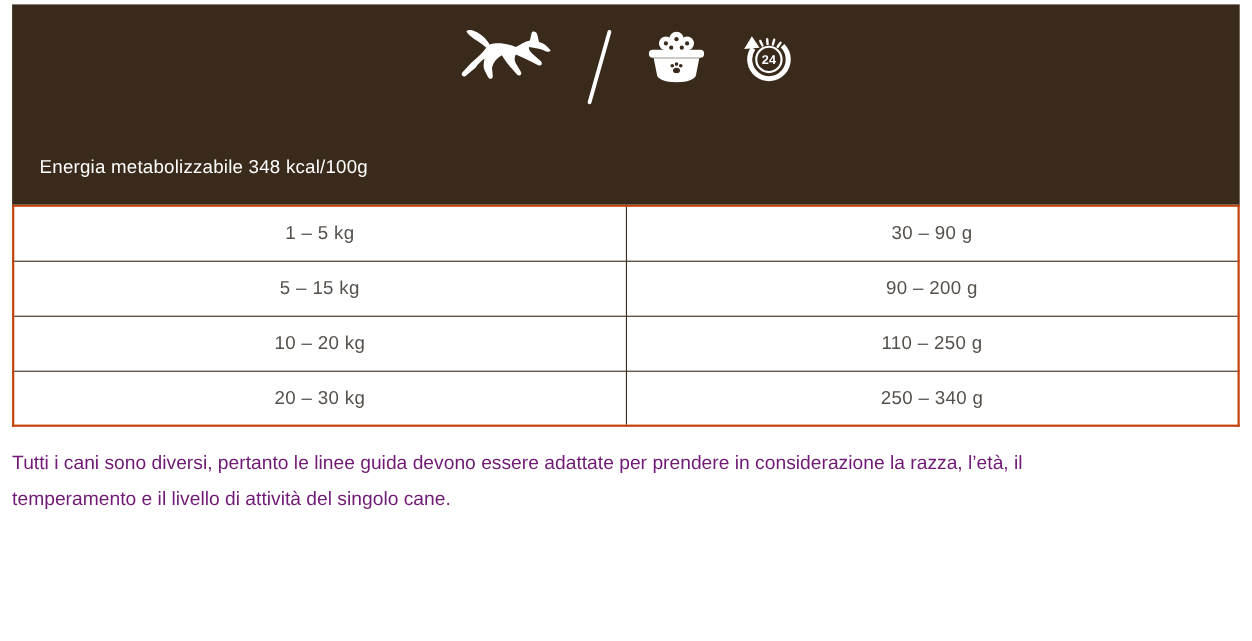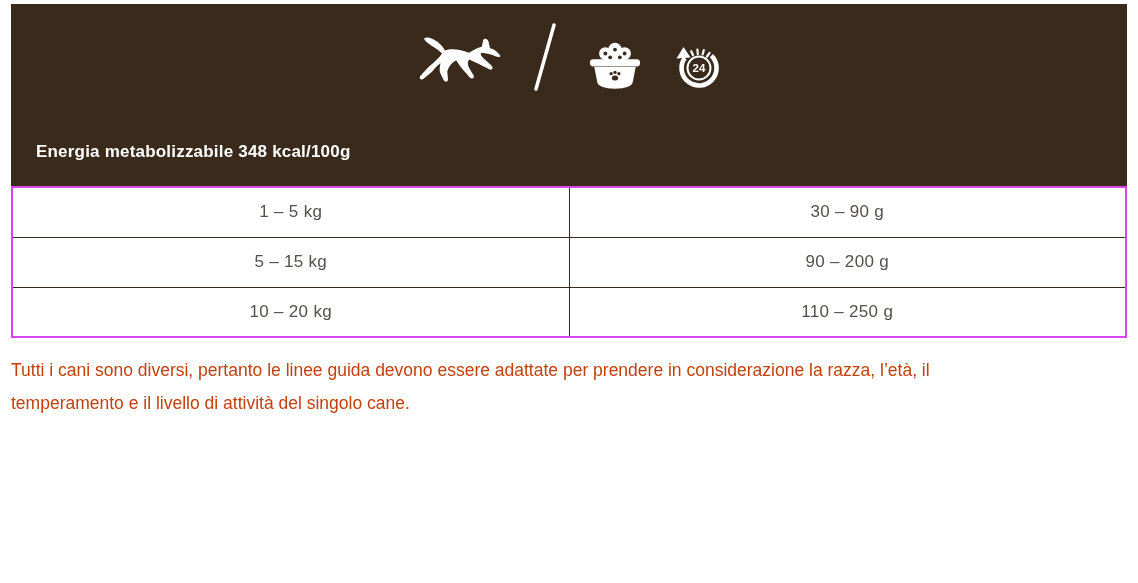--- a/index.html
+++ b/index.html
@@ -20,57 +20,57 @@
     background: #3a2a1b;
     height: 182px;
   }
   .icons-row {
     position: absolute;
     top: 22px;
     left: 0;
     right: 0;
     display: flex;
     justify-content: center;
-    align-items: flex-end;
+    align-items: flex-start;
     gap: 30px;
     height: 66px;
   }
   .icons-row svg { display: block; }
   .energy-label {
     position: absolute;
     left: 25px;
     bottom: 24px;
     color: #ffffff;
     font-size: 17px;
-    font-weight: 700;
+    font-weight: 400;
     letter-spacing: 0.2px;
   }
   
   table.feeding {
     width: 100%;
     border-collapse: collapse;
     table-layout: fixed;
-    border: 2px solid #d946ef;
+    border: 2px solid #c2410c;
   }
   table.feeding td {
     border: 1px solid #3a2a1b;
     height: 50px;
     text-align: center;
     vertical-align: middle;
     font-size: 17px;
     color: #55504b;
     letter-spacing: 0.3px;
   }
   
   .note {
     margin: 16px 0 0 0;
     max-width: 1022px;
     font-size: 17.5px;
     line-height: 33px;
-    color: #c2410c;
+    color: #701a75;
   }
 </style>
 </head>
 <body>
 
 <div class="wrap">
 
   <div class="panel">
     <div class="icons-row">
 
@@ -163,18 +163,22 @@
         <td>30 – 90 g</td>
       </tr>
       <tr>
         <td>5 – 15 kg</td>
         <td>90 – 200 g</td>
       </tr>
       <tr>
         <td>10 – 20 kg</td>
         <td>110 – 250 g</td>
       </tr>
+      <tr>
+        <td>20 – 30 kg</td>
+        <td>250 – 340 g</td>
+      </tr>
     </tbody>
   </table>
 
   <p class="note">Tutti i cani sono diversi, pertanto le linee guida devono essere adattate per prendere in considerazione la razza, l’età, il temperamento e il livello di attività del singolo cane.</p>
 
 </div>
 
 </body></html>

